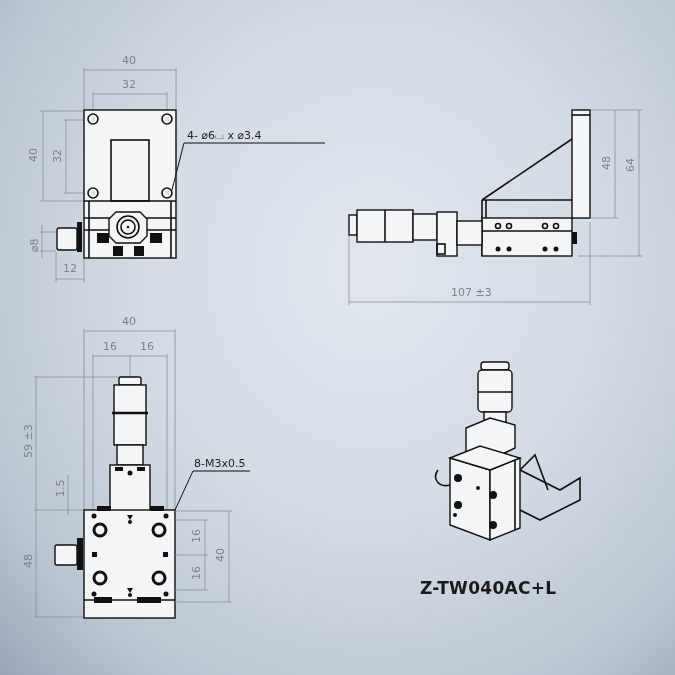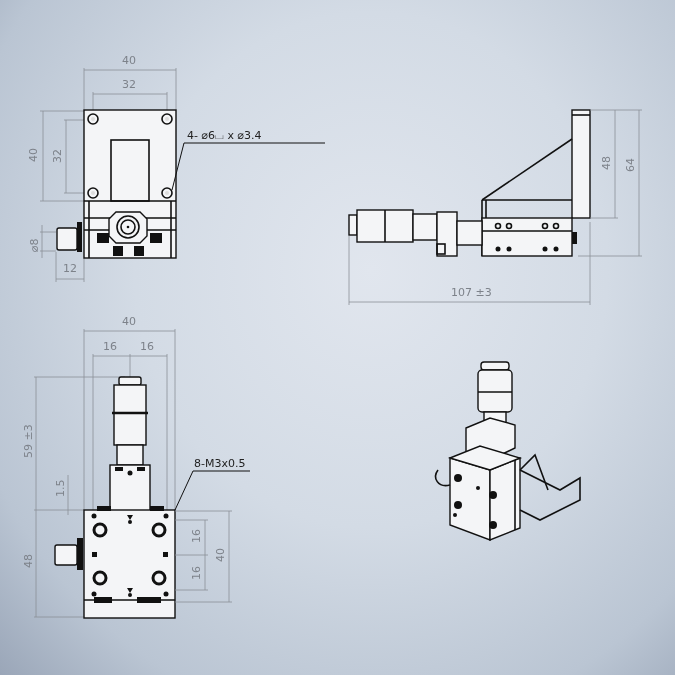--- a/index.html
+++ b/index.html
@@ -216,13 +216,14 @@
     <circle class="blk" cx="458" cy="478" r="4"></circle>
         <circle class="blk" cx="458" cy="505" r="4"></circle>
     <circle class="blk" cx="493" cy="495" r="4"></circle>
         <circle class="blk" cx="493" cy="525" r="4"></circle>
     <circle class="blk" cx="455" cy="515" r="2"></circle>
         <circle class="blk" cx="478" cy="488" r="2"></circle>
     <line class="part" x1="515" y1="460" x2="515" y2="530"></line>
   </g>
 </svg>
 
+<div class="model">Z-TW040AC+L</div>
 </div>
 
 </body></html>

